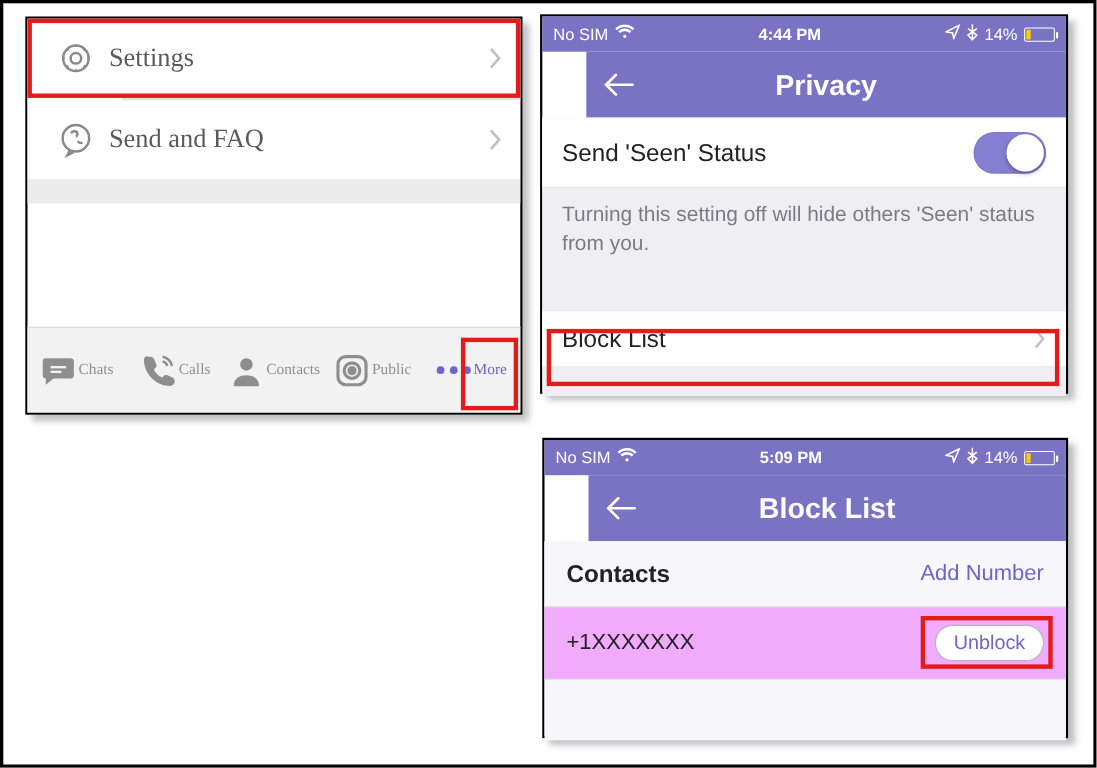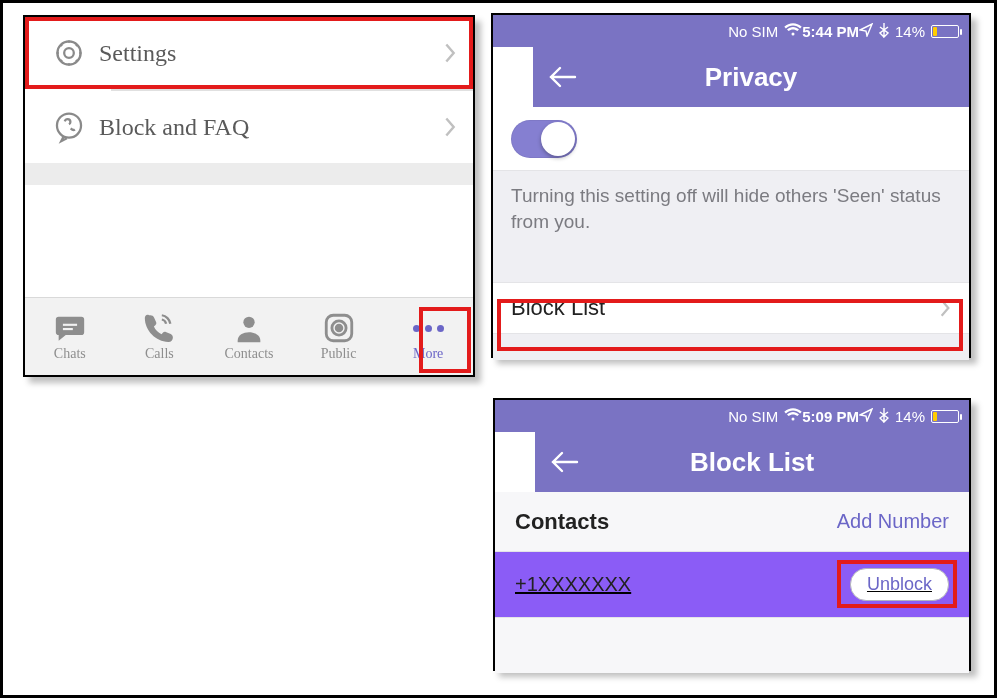--- a/index.html
+++ b/index.html
@@ -38,29 +38,29 @@
   }
   .p1-row .label { font-size: 24px; color: #5a5a5a; flex:1; }
   .p1-row .chev { color: #b9b9b9; }
   .p1-sep { height:1px; background:#e0e0e0; margin-left: 86px; }
   .p1-gap { height: 22px; background: #ececec; }
   .hl { outline: 4px solid #e31b1b; outline-offset: -4px; }
   .tabbar {
     position:absolute; bottom:0; left:0; right:0; height: 78px;
     background:#f2f2f2; display:flex; border-top:1px solid #d9d9d9;
   }
-  .tabbar .tab { flex:1; display:flex; flex-direction:column; align-items:center; justify-content:center; gap:1px; color:#8e8e8e; }
+  .tabbar .tab { flex:1; display:flex; flex-direction:row; align-items:center; justify-content:center; gap:1px; color:#8e8e8e; }
   .tabbar .tab svg, .tabbar .tab .ico { width:34px; height:34px; }
   .tabbar .tab span.lbl { font-size:14px; }
   .tabbar .more { color:#6b66c7; }
 
   
   .statusbar {
     height: 28px; background:#7a73c3; color:#fff;
-    display:flex; align-items:center; justify-content:flex-end; padding:16px 10px;
+    display:flex; align-items:center; justify-content:space-between; padding:16px 10px;
     font-size:15px; font-weight:500;
   }
   .statusbar .left, .statusbar .right { display:flex; align-items:center; gap:6px; }
   .navbar {
     height: 60px; background:#7a73c3; color:#fff;
     display:flex; align-items:center; justify-content:center; position:relative;
     font-size: 26px; font-weight:600;margin-left:40px;
   }
   .navbar .back { position:absolute; left:12px; top:12px; width:36px; height:36px; display:flex; align-items:center; justify-content:center; }
 
@@ -89,22 +89,22 @@
 
   
   .p3-body { background:#f7f7f9; height: calc(100% - 88px); position:relative; }
   .p3-header {
     height:60px; display:flex; align-items:center; justify-content:space-between; padding:0 20px;
     border-bottom:1px solid #e3e3e7; background:#f7f7f9;
   }
   .p3-header .ttl { font-size:22px; font-weight:700; color:#222; }
   .p3-header .action { font-size:20px; color:#6b66c7; }
   .p3-row {
-    background:#8b5cf6; height:66px; display:flex; align-items:center; justify-content:space-between;
-    padding:0 20px; border-bottom:1px solid #e4e4e7;text-decoration:underline;
+    background:#f0abfc; height:66px; display:flex; align-items:center; justify-content:space-between;
+    padding:0 20px; border-bottom:1px solid #e4e4e7;
   }
   .p3-row .num { font-size:20px; color:#222; }
   .unblock-btn {
     border:1.5px solid #b4b4bf; color:#6b66c7; font-size:18px;
     padding:5px 16px; border-radius:16px; background:#fff;
   }
   .hl3 { position:absolute; right:12px; border:4px solid #e31b1b; width:120px; height:48px; pointer-events:none; }
   .hl4 { position:absolute; border:4px solid #e31b1b; width:52px; height:66px; pointer-events:none; }
 
   .chev svg { display:block; }
@@ -136,21 +136,21 @@
       <div class="p1-sep"></div>
 
       <div class="p1-row">
         <div class="icon-slot">
           <svg width="34" height="34" viewBox="0 0 24 24" fill="none" stroke="#8a8a8a" stroke-width="1.6">
             <circle cx="12" cy="11" r="8.5"></circle>
             <path d="M8 19l-1.5 3 4-2"></path>
             <path d="M9 8c0 0 0.5-1.5 2-1.5s2 1 2 2-1 1.6-1 1.6M13.2 13c1 1 2.3 1.3 3 0.8"></path>
           </svg>
         </div>
-        <div class="label">Block and FAQ</div>
+        <div class="label">Send and FAQ</div>
         <div class="chev">
           <svg width="14" height="22" viewBox="0 0 10 18" fill="none" stroke="#c0c0c0" stroke-width="2">
               <path d="M2 2l6 7-6 7"></path>
             </svg>
         </div>
       </div>
     </div>
     <div class="p1-gap"></div>
 
     <div class="tabbar">
@@ -200,21 +200,21 @@
   <div class="panel panel2">
     <div class="statusbar">
       <div class="left">
         <span>No SIM</span>
         <span>
           <svg width="18" height="14" viewBox="0 0 18 14" fill="#fff">
               <path d="M9 12.5a1.5 1.5 0 100-3 1.5 1.5 0 000 3zM3 6.5C4.7 4.9 6.8 4 9 4s4.3.9 6 2.5l-1.6 1.6C12.2 7 10.6 6.4 9 6.4S5.8 7 4.6 8.1L3 6.5zM.3 3.8C2.7 1.5 5.8.2 9 .2s6.3 1.3 8.7 3.6l-1.6 1.6C14.1 3.5 11.6 2.5 9 2.5S3.9 3.5 1.9 5.4L.3 3.8z"></path>
             </svg>
         </span>
       </div>
-      <div style="font-weight:600">5:44 PM</div>
+      <div style="font-weight:600">4:44 PM</div>
       <div class="right">
         <span><svg width="14" height="14" viewBox="0 0 14 14" fill="none" stroke="#fff" stroke-width="1.4">
               <path d="M1 7l12-6-5 12-1-5z"></path>
             </svg></span>
         <span><svg width="10" height="16" viewBox="0 0 10 16" fill="none" stroke="#fff" stroke-width="1.4">
               <path d="M5 1v14l4-4-8-6m8-0l-8 6 4 4"></path>
             </svg></span>
         <span>14%</span>
         <span class="battery">
             <span class="fill"></span>
@@ -225,20 +225,21 @@
       <div class="back">
         <svg width="30" height="24" viewBox="0 0 30 24" fill="none" stroke="#fff" stroke-width="2.4" stroke-linecap="round">
             <path d="M12 3L3 12l9 9M3 12h24"></path>
           </svg>
       </div>
       <span>Privacy</span>
     </div>
 
     <div class="p2-body">
       <div class="p2-row">
+        <span>Send 'Seen' Status</span>
         <div class="toggle">
             <div class="knob"></div>
           </div>
       </div>
       <div class="hint">Turning this setting off will hide others 'Seen' status from you.</div>
 
       <div style="height:26px"></div>
 
       <div class="p2-blocklist">
         <span>Block List</span>

